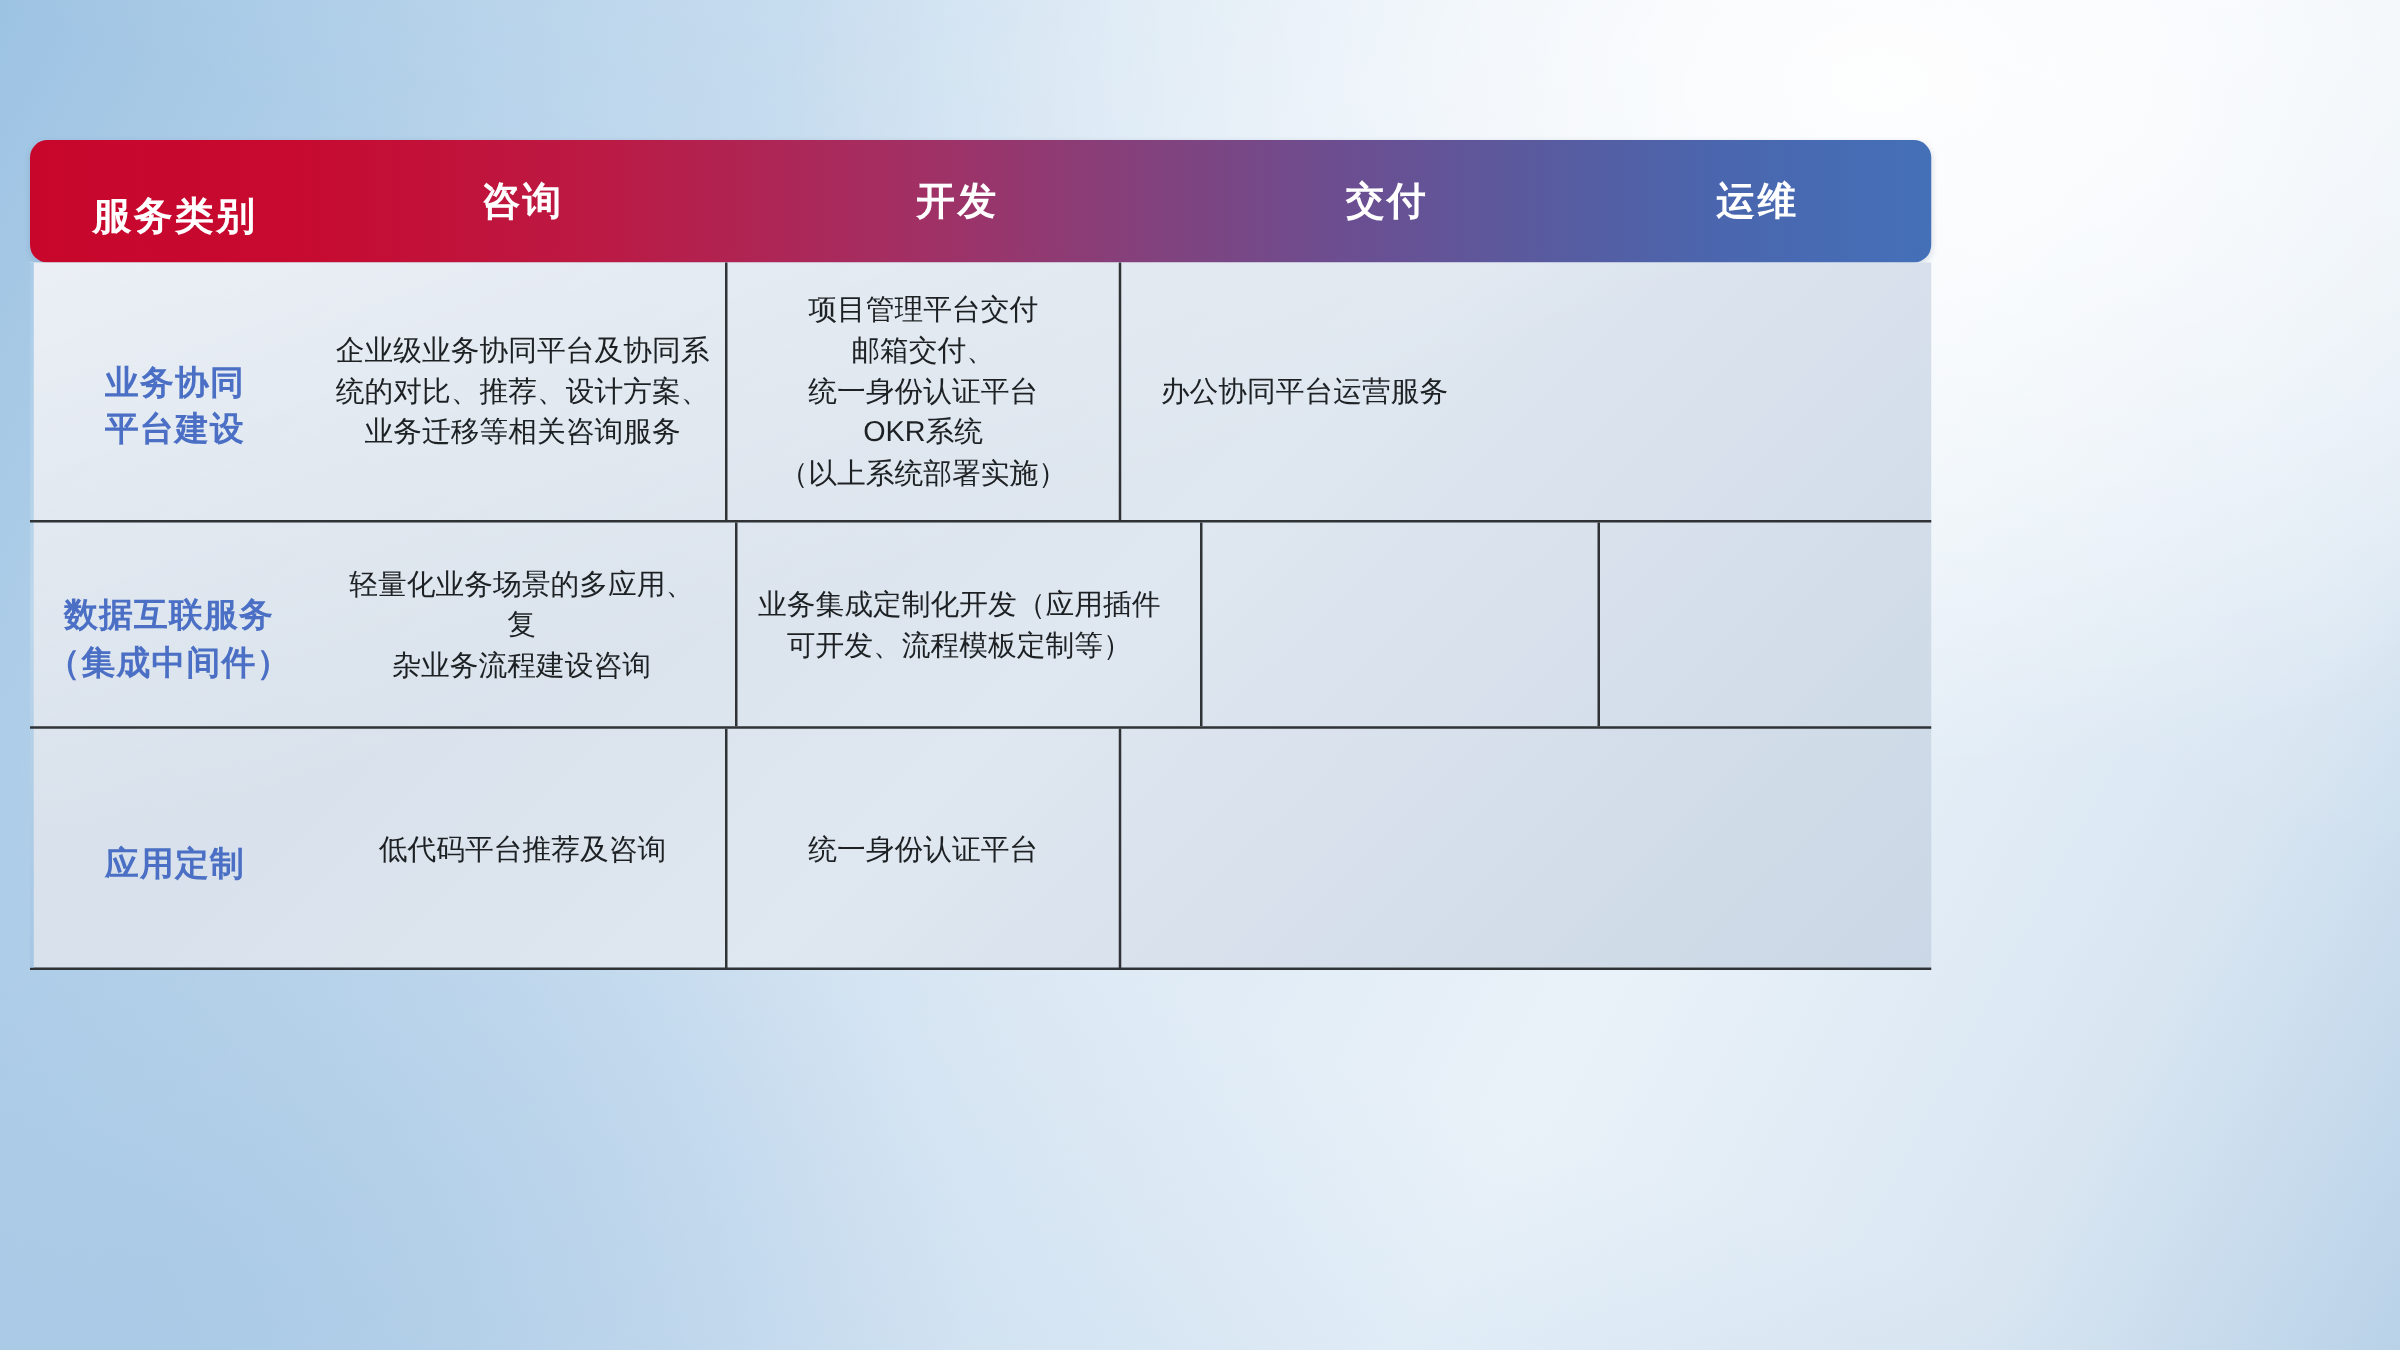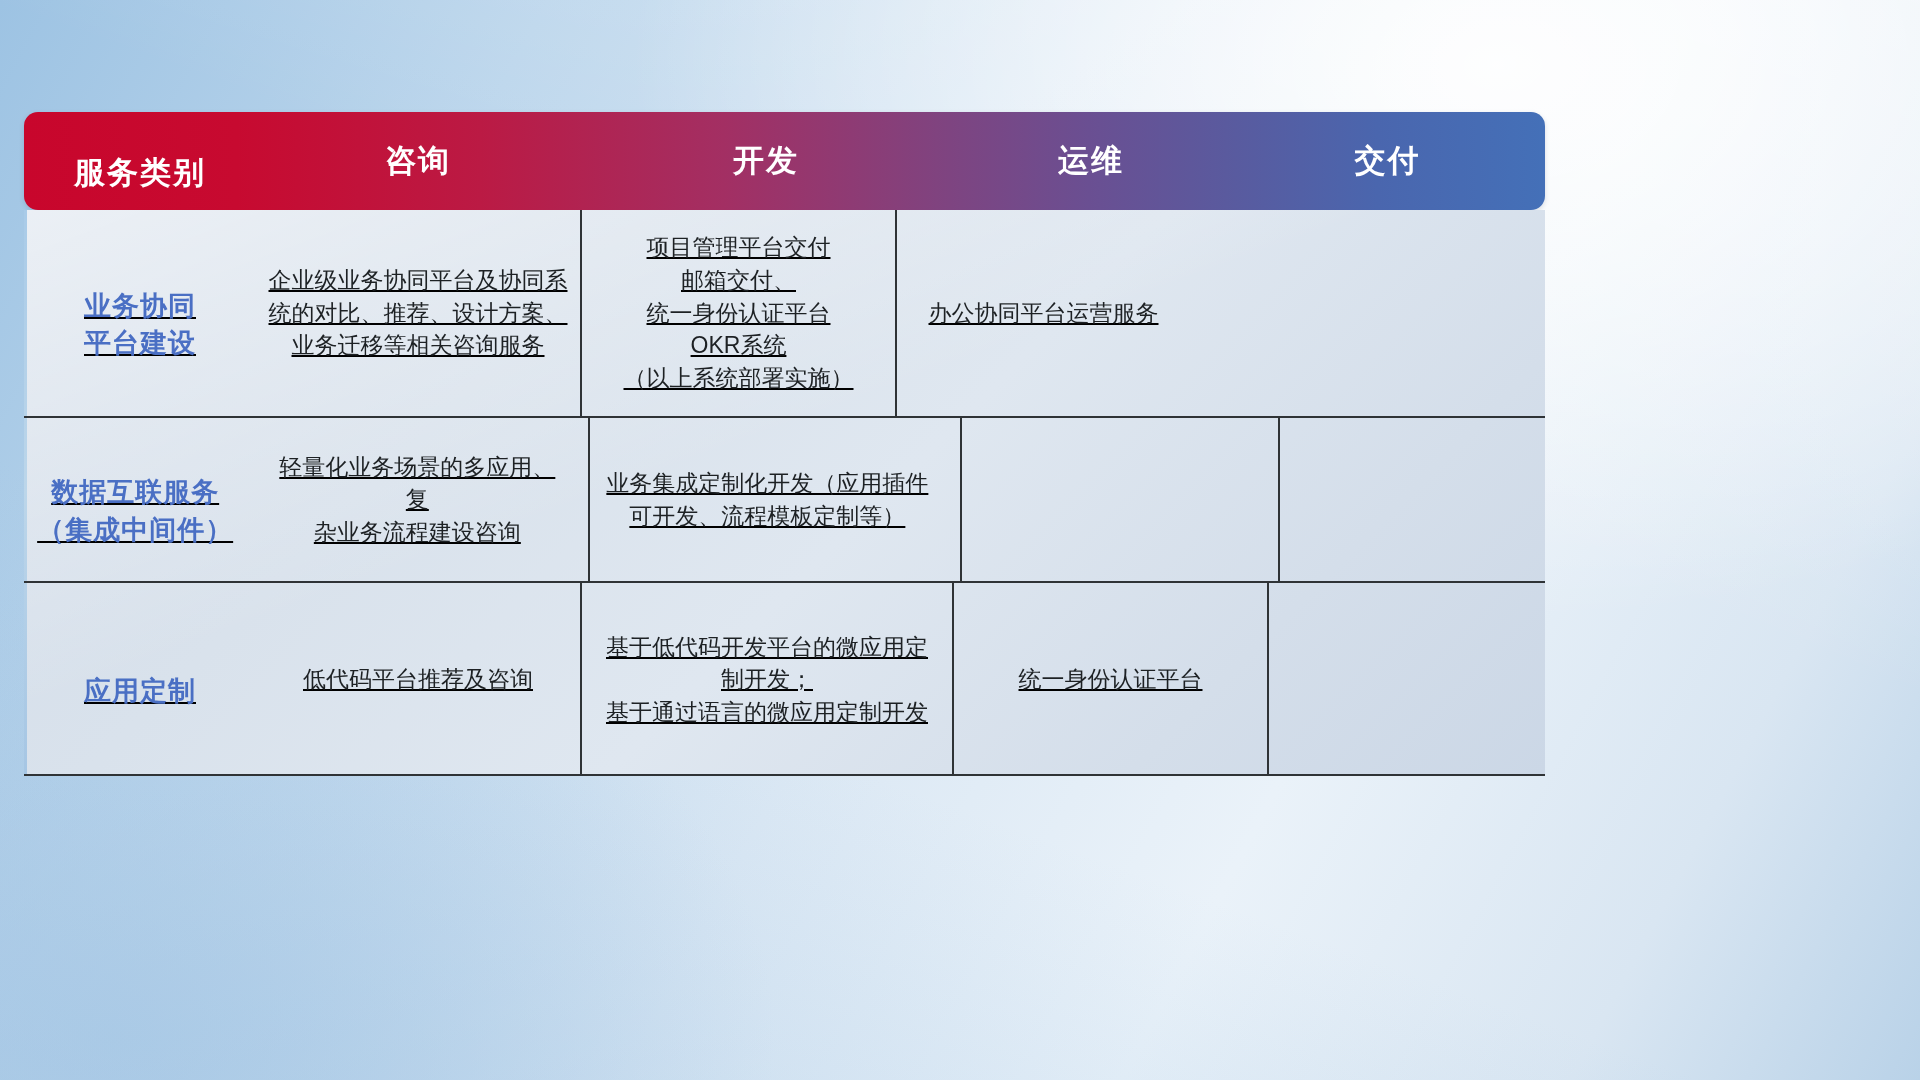--- a/index.html
+++ b/index.html
@@ -98,21 +98,20 @@
     box-sizing: border-box;
   }
 
   .cell {
     display: flex;
     align-items: center;
     justify-content: center;
     box-sizing: border-box;
     padding: 4px 10px;
     text-align: center;
-    text-decoration: underline;
   }
   
   .c0 { width: 232px; margin-top: 24px; }
   .c1 { width: 324px; }
   .c2 { width: 372px; }
   .c3 { width: 315px; }
   .c4 { width: 278px; }
 
   .cell.c1, .cell.c2, .cell.c3 {
     border-left: 2px solid #2f3336;
@@ -156,22 +155,22 @@
 <body>
 
 <div id="page">
 
   <div id="table-wrap">
 
     <div class="thead">
       <div class="th c0">服务类别</div>
       <div class="th c1">咨询</div>
       <div class="th c2">开发</div>
+      <div class="th c3">交付</div>
       <div class="th c4">运维</div>
-      <div class="th c3">交付</div>
     </div>
 
     <div class="tbody">
 
       <div class="trow r1">
         <div class="cell c0">
           <span class="cat">业务协同
 平台建设</span>
         </div>
         <div class="cell c1">
@@ -212,25 +211,20 @@
         </div>
       </div>
 
       <div class="trow r3">
         <div class="cell c0">
           <span class="cat">应用定制</span>
         </div>
         <div class="cell c1">
           <span class="body-text">低代码平台推荐及咨询</span>
         </div>
-        <div class="cell c2">
-          <span class="body-text">基于低代码开发平台的微应用定
-制开发；
-基于通过语言的微应用定制开发</span>
-        </div>
         <div class="cell c3">
           <span class="body-text">统一身份认证平台</span>
         </div>
         <div class="cell c4">
           <span class="body-text"></span>
         </div>
       </div>
 
     </div>
   </div>

